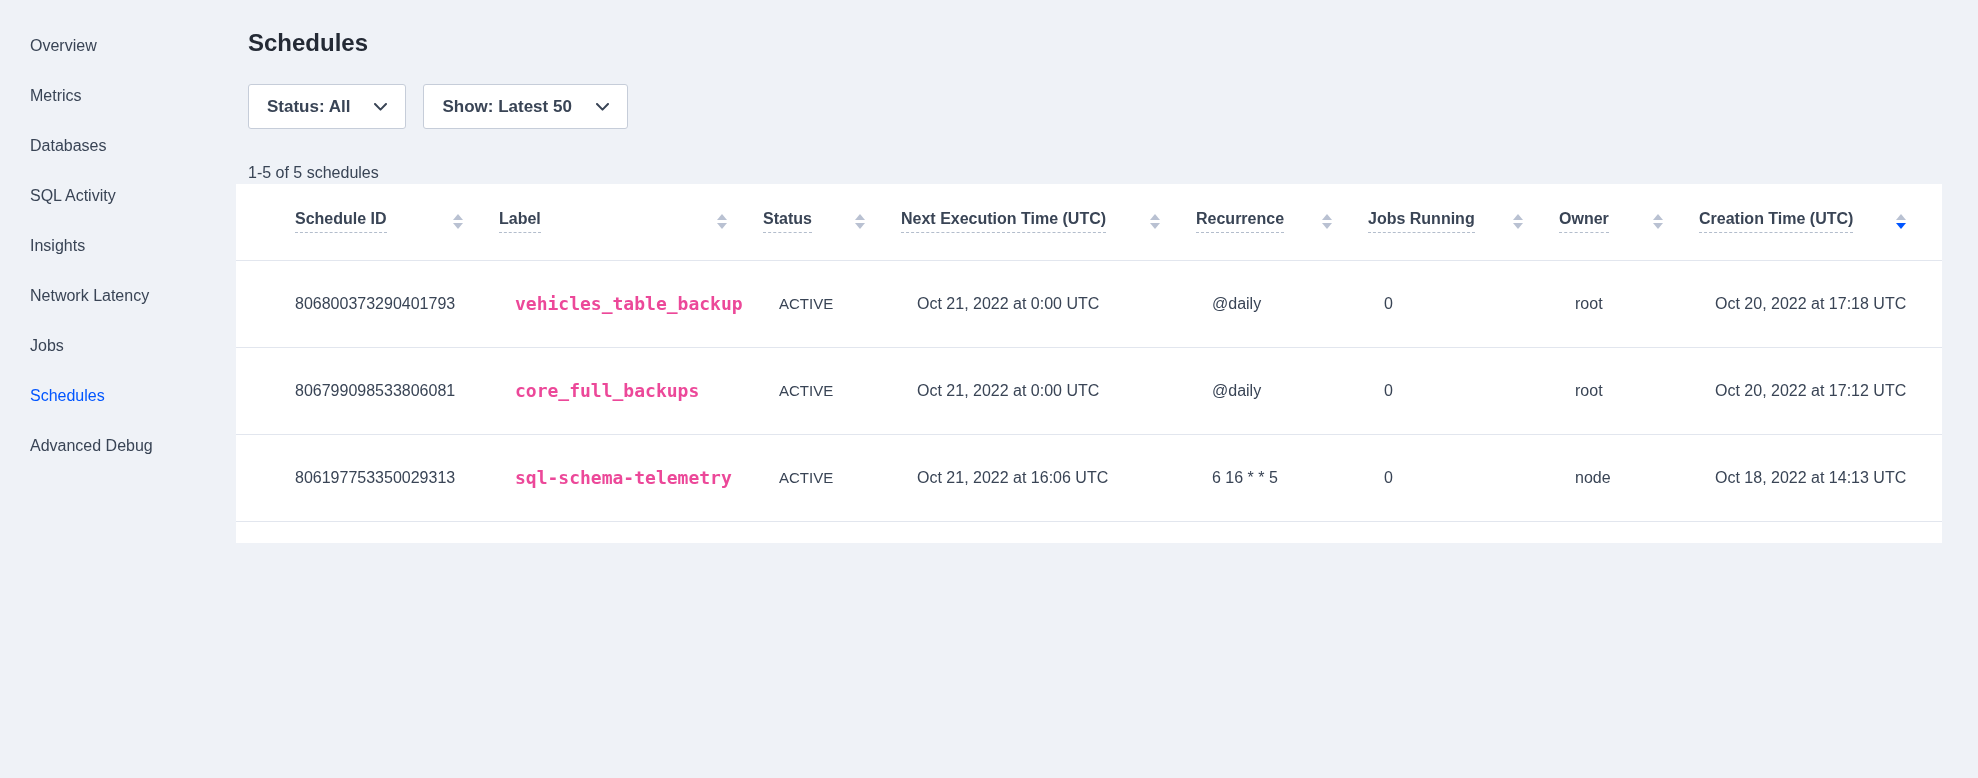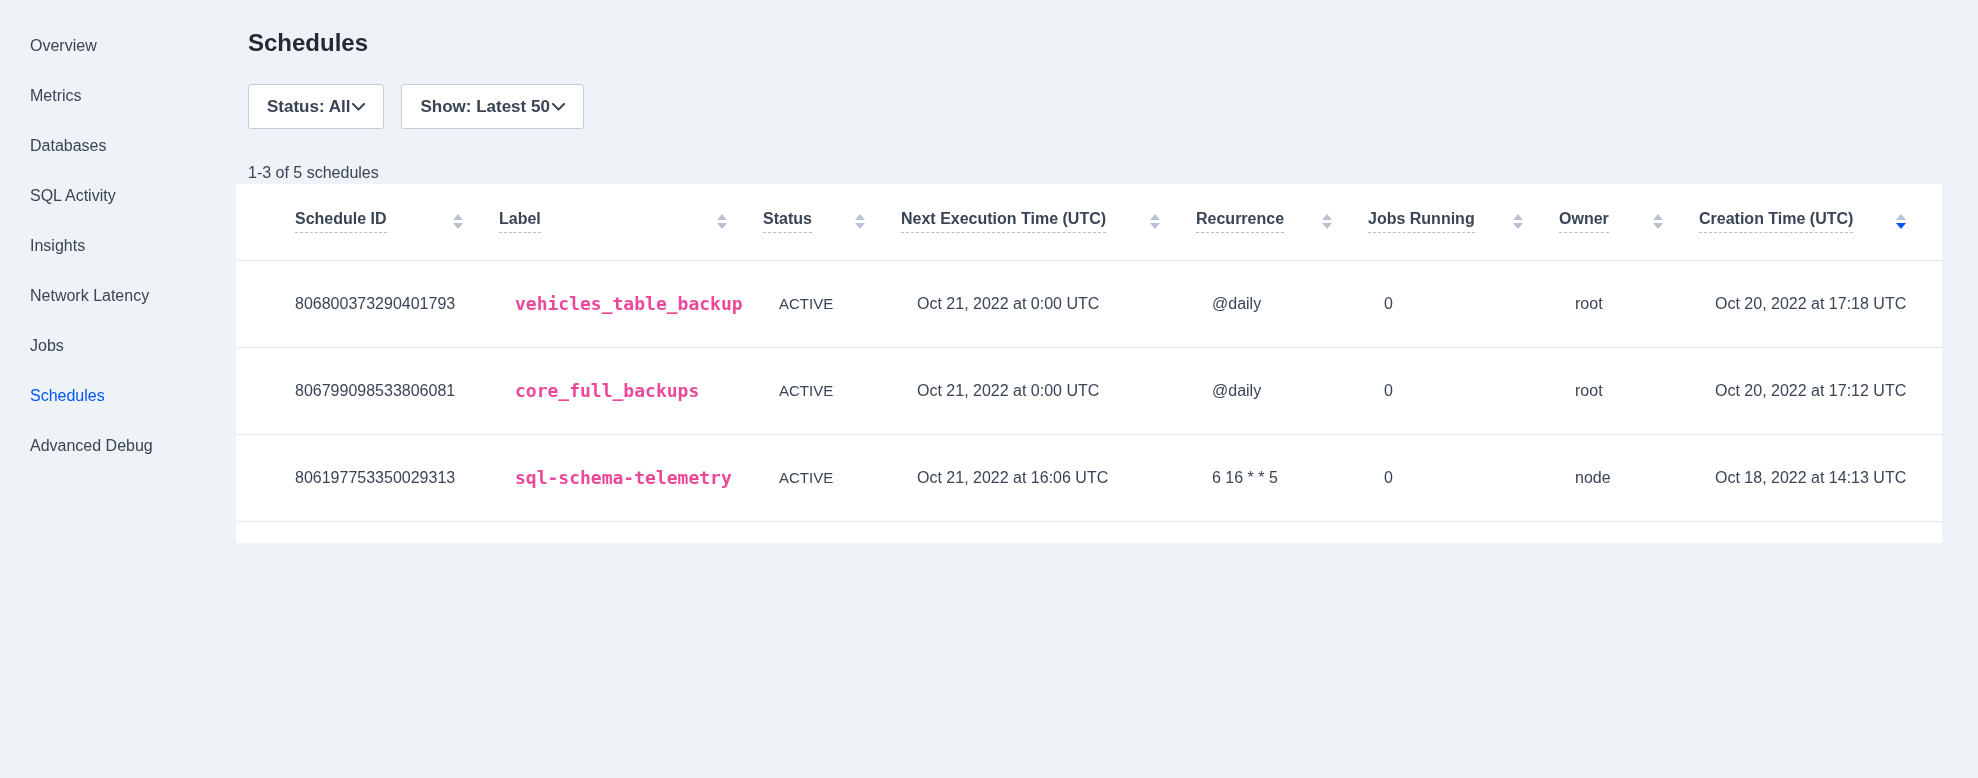--- a/index.html
+++ b/index.html
@@ -25,21 +25,21 @@
   .nav-item.active { color: var(--accent); }
 
   
   .main { flex: 1; }
   .page-title {
     margin: 28px 0 0 12px; font-size: 24px; line-height: 29px;
     font-weight: 700; color: #242a35;
   }
   .filters { display: flex; gap: 17px; margin: 27px 0 0 12px; }
   .dropdown {
-    display: inline-flex; align-items: center; gap: 2px;
+    display: inline-flex; align-items: center; gap: 24px;
     height: 45px; padding: 0 18px;
     background: #ffffff; border: 1px solid #c6cdd9; border-radius: 3px;
     font-family: "Liberation Sans", sans-serif;
     font-size: 17px; font-weight: 600; color: #394455; cursor: pointer;
   }
   .chevron { display: inline-block; }
   .count { margin: 35px 0 0 12px; font-size: 16px; line-height: 18px; color: #394455; }
 
   
   .panel { margin-top: 2px; width: 1706px; background: #ffffff; padding-bottom: 21px; }
@@ -107,21 +107,21 @@
           </svg>
       </button>
       <button class="dropdown">
         <span>Show: Latest 50</span>
         <svg class="chevron" width="13" height="8" viewBox="0 0 13 8">
             <path d="M1 1 L6.5 6.6 L12 1" fill="none" stroke="#394455" stroke-width="2" stroke-linecap="round" stroke-linejoin="round"></path>
           </svg>
       </button>
     </div>
 
-    <p class="count">1-3 of 5 schedules</p>
+    <p class="count">1-5 of 5 schedules</p>
 
     <section class="panel">
 
       <table>
         <colgroup>
           <col style="width:263px">
             <col style="width:264px">
             <col style="width:138px">
             <col style="width:295px">
           <col style="width:172px">

